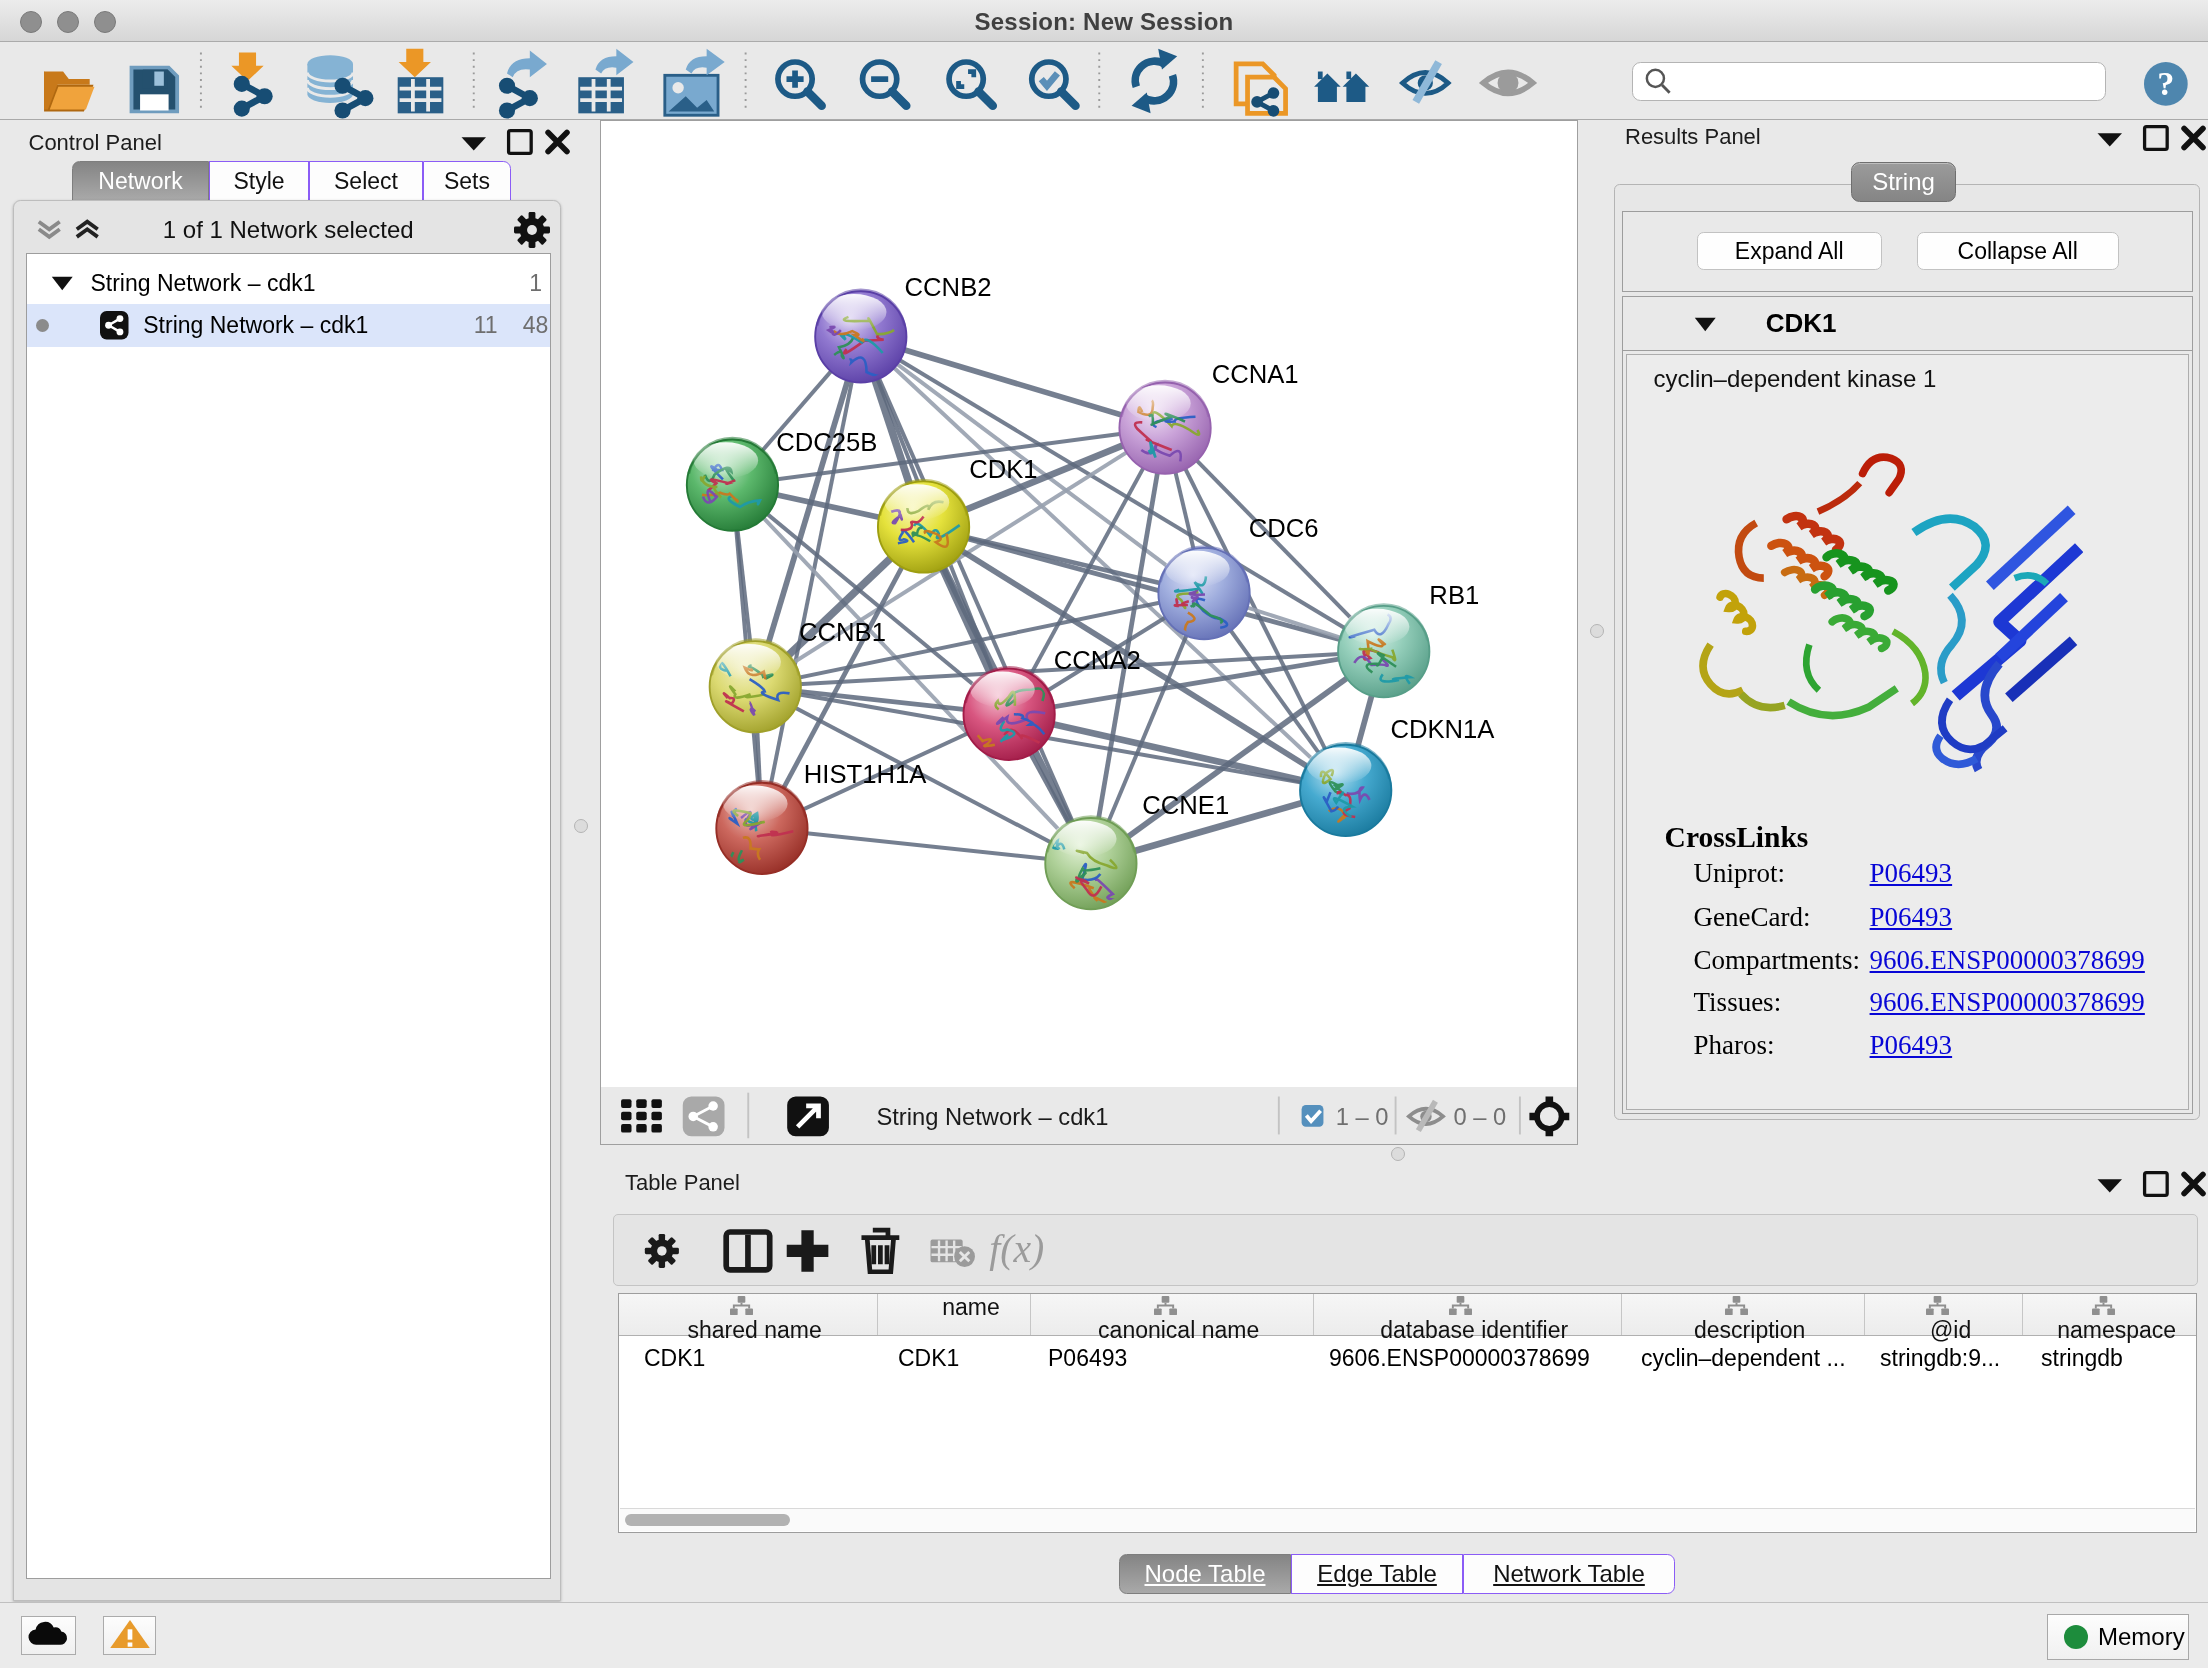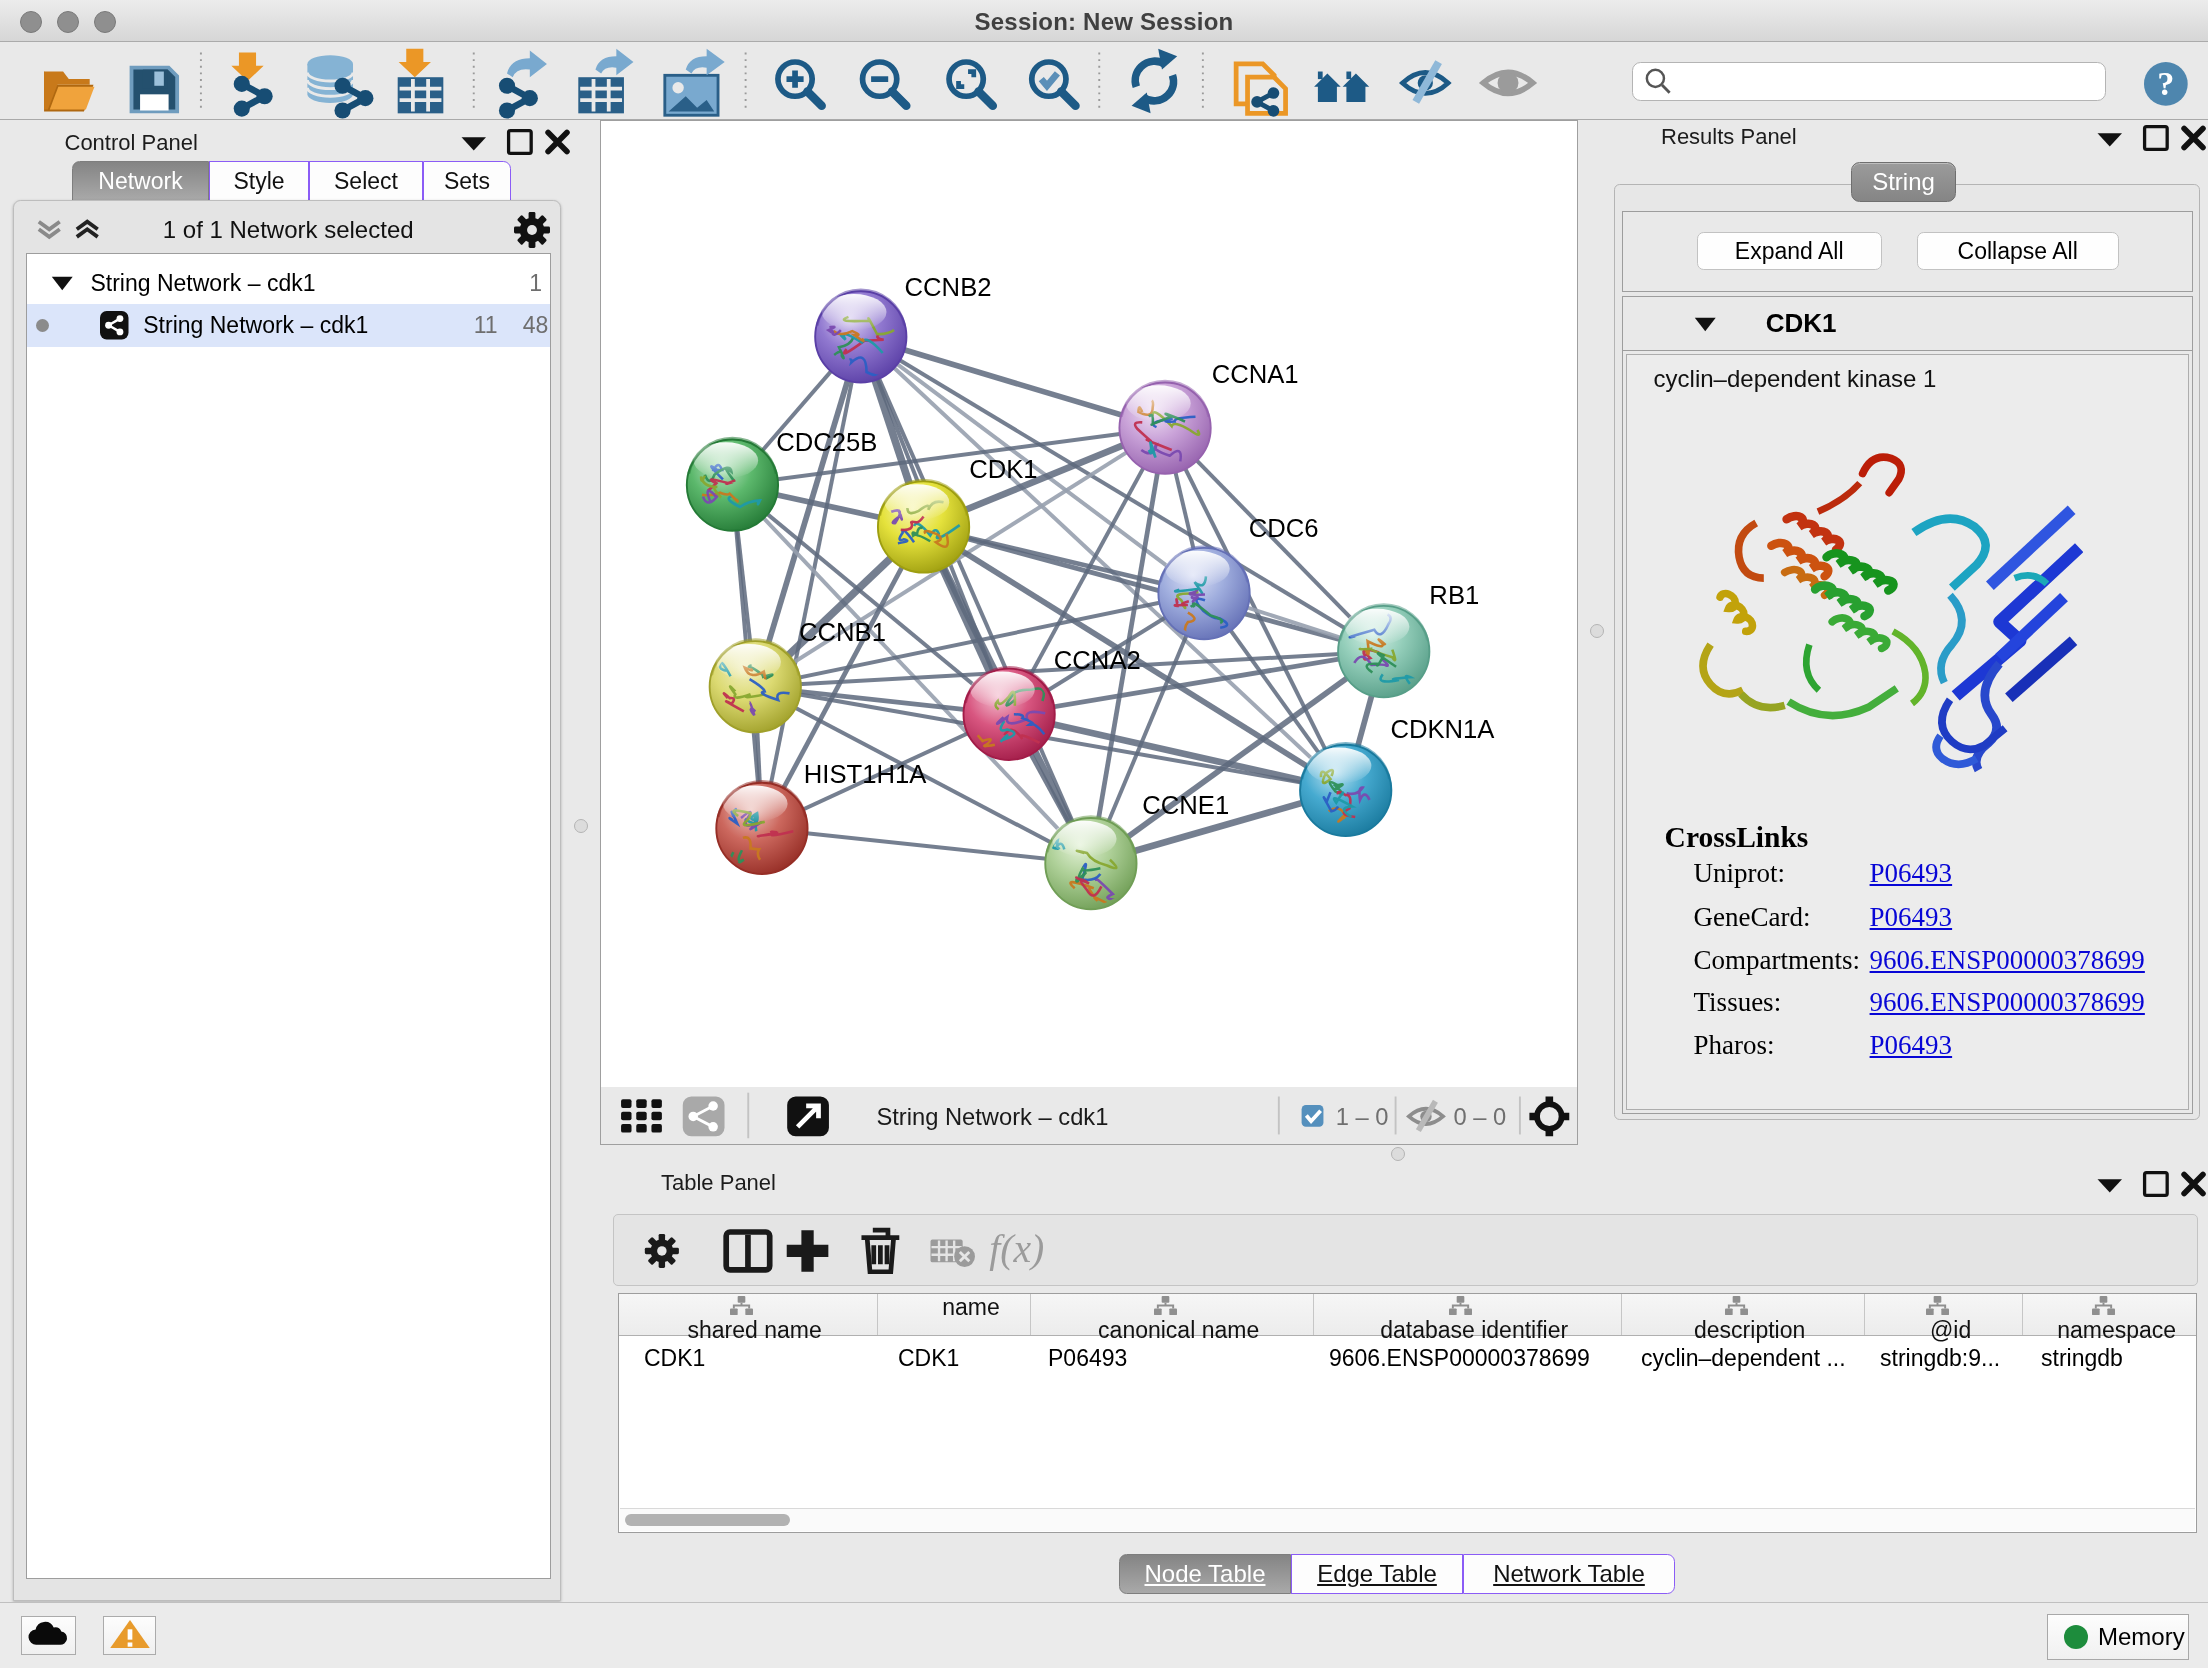--- a/index.html
+++ b/index.html
@@ -15,21 +15,21 @@
 #wtitle { position:absolute; top:7.6px; width:100%; text-align:center; font-size:24px;
   color:#404040; font-weight:bold; letter-spacing:0.2px;}
 
 
 #toolbar { position:absolute; left:0; top:43px; width:2208px; height:77px;
   background:#e9e9e9; border-bottom:1px solid #a9a9a9; }
 #searchbox { position:absolute; left:1632px; top:19px; width:474px; height:39px;
   background:#fff; border:1.9px solid #b4b4b4; border-radius:8.6px; }
 
 
-.ptitle { font-size:22px; color:#1c1c1c;margin-left:36px; }
+.ptitle { font-size:22px; color:#1c1c1c; }
 .tabsel { background:linear-gradient(#848484,#a9a9a9); color:#fff;
   border:1px solid #7e7e7e; }
 .tabun { background:#fdfdfd; color:#111; border:1px solid #8b5cf6; }
 
 
 #cpanel { position:absolute; left:0; top:120px; width:587px; height:1482px; }
 #cp-tabs { position:absolute; left:72px; top:41px; height:40px; display:flex; }
 .cptab { height:40px; font-size:23px; display:flex; align-items:center;
   justify-content:center; }
 #cp-box { position:absolute; left:13.3px; top:80px; width:548px; height:1401px;

